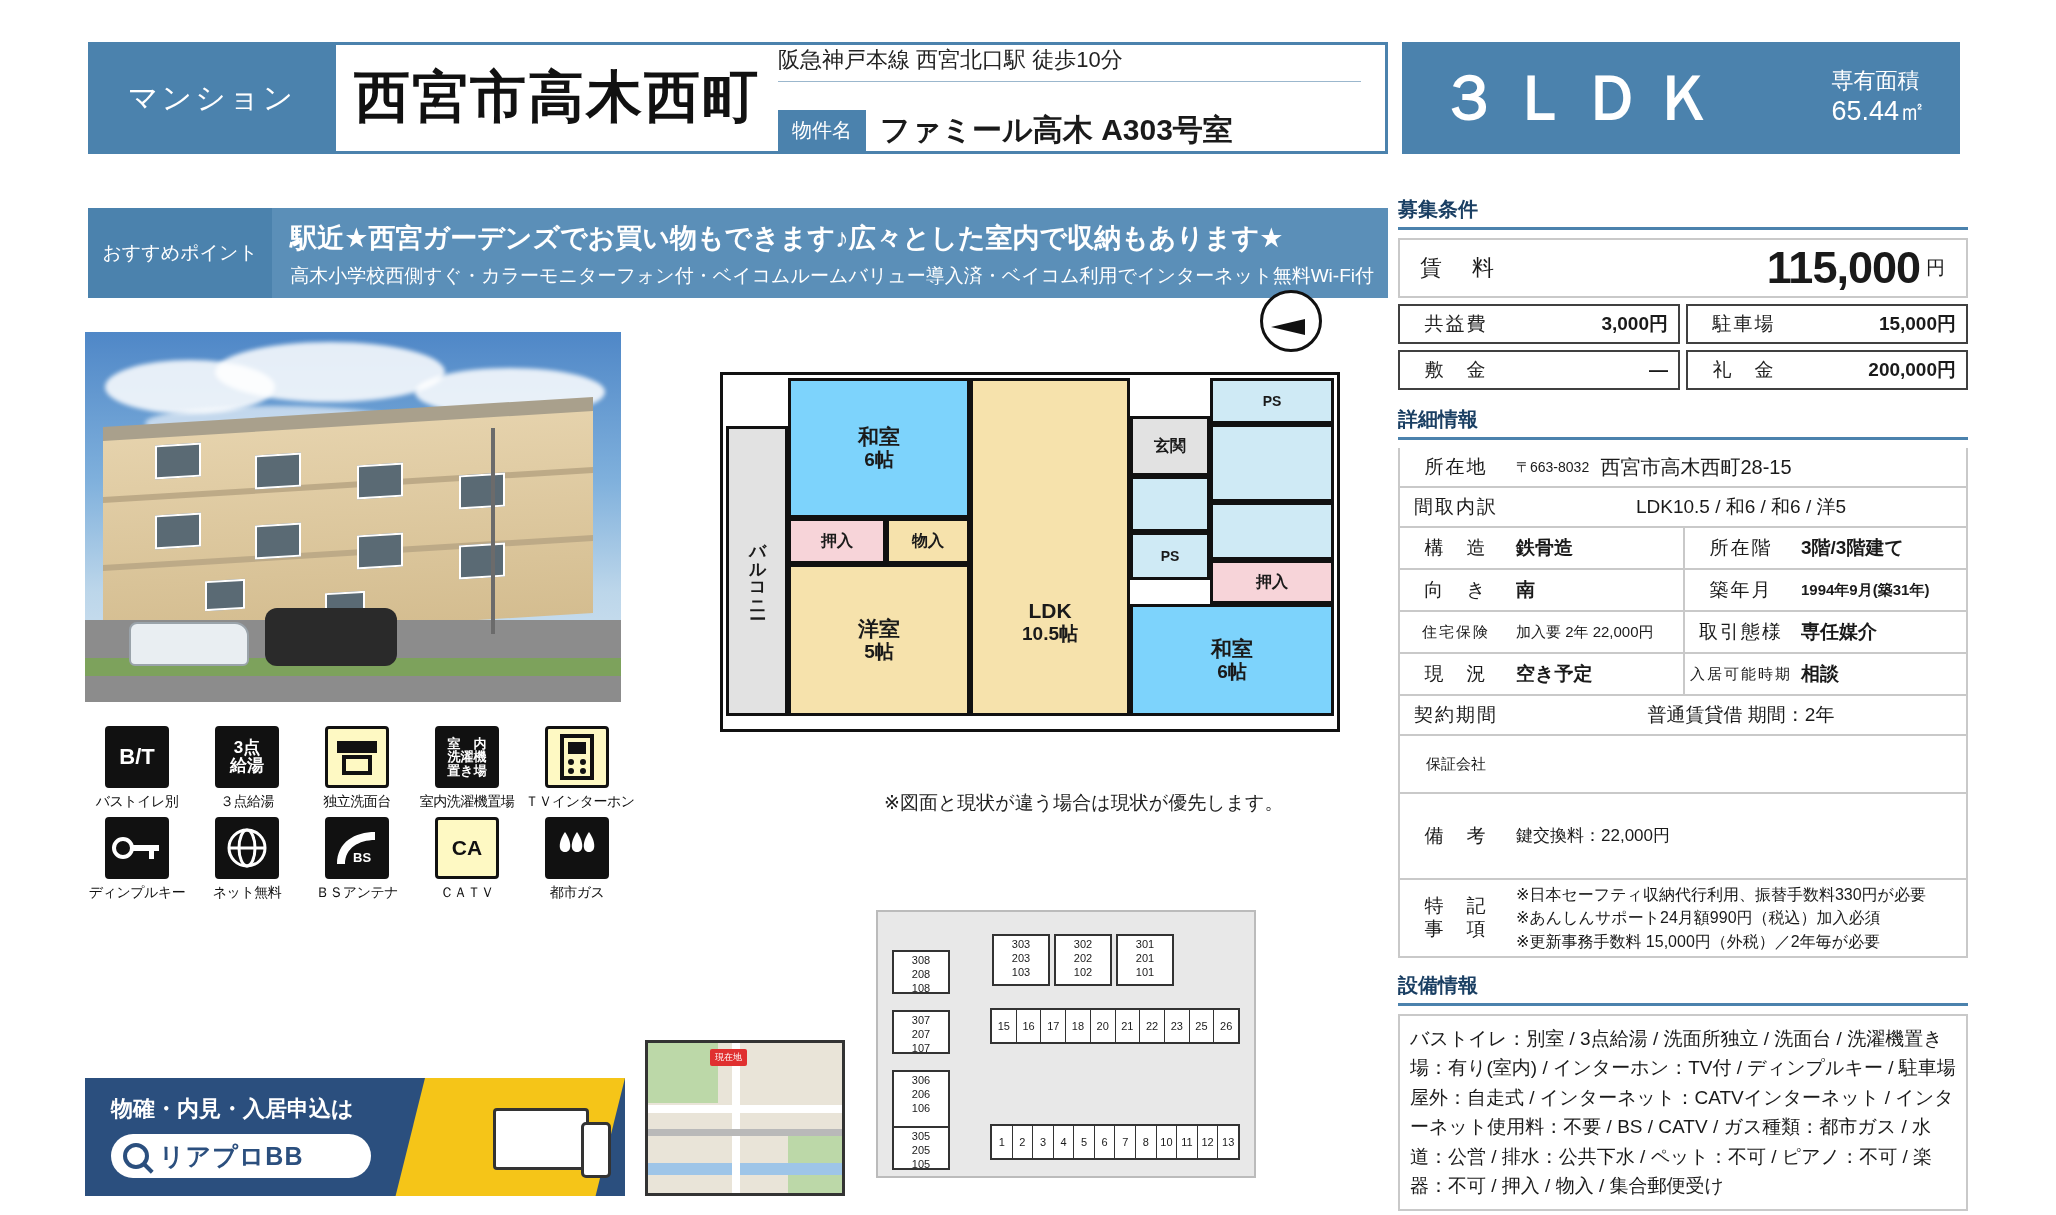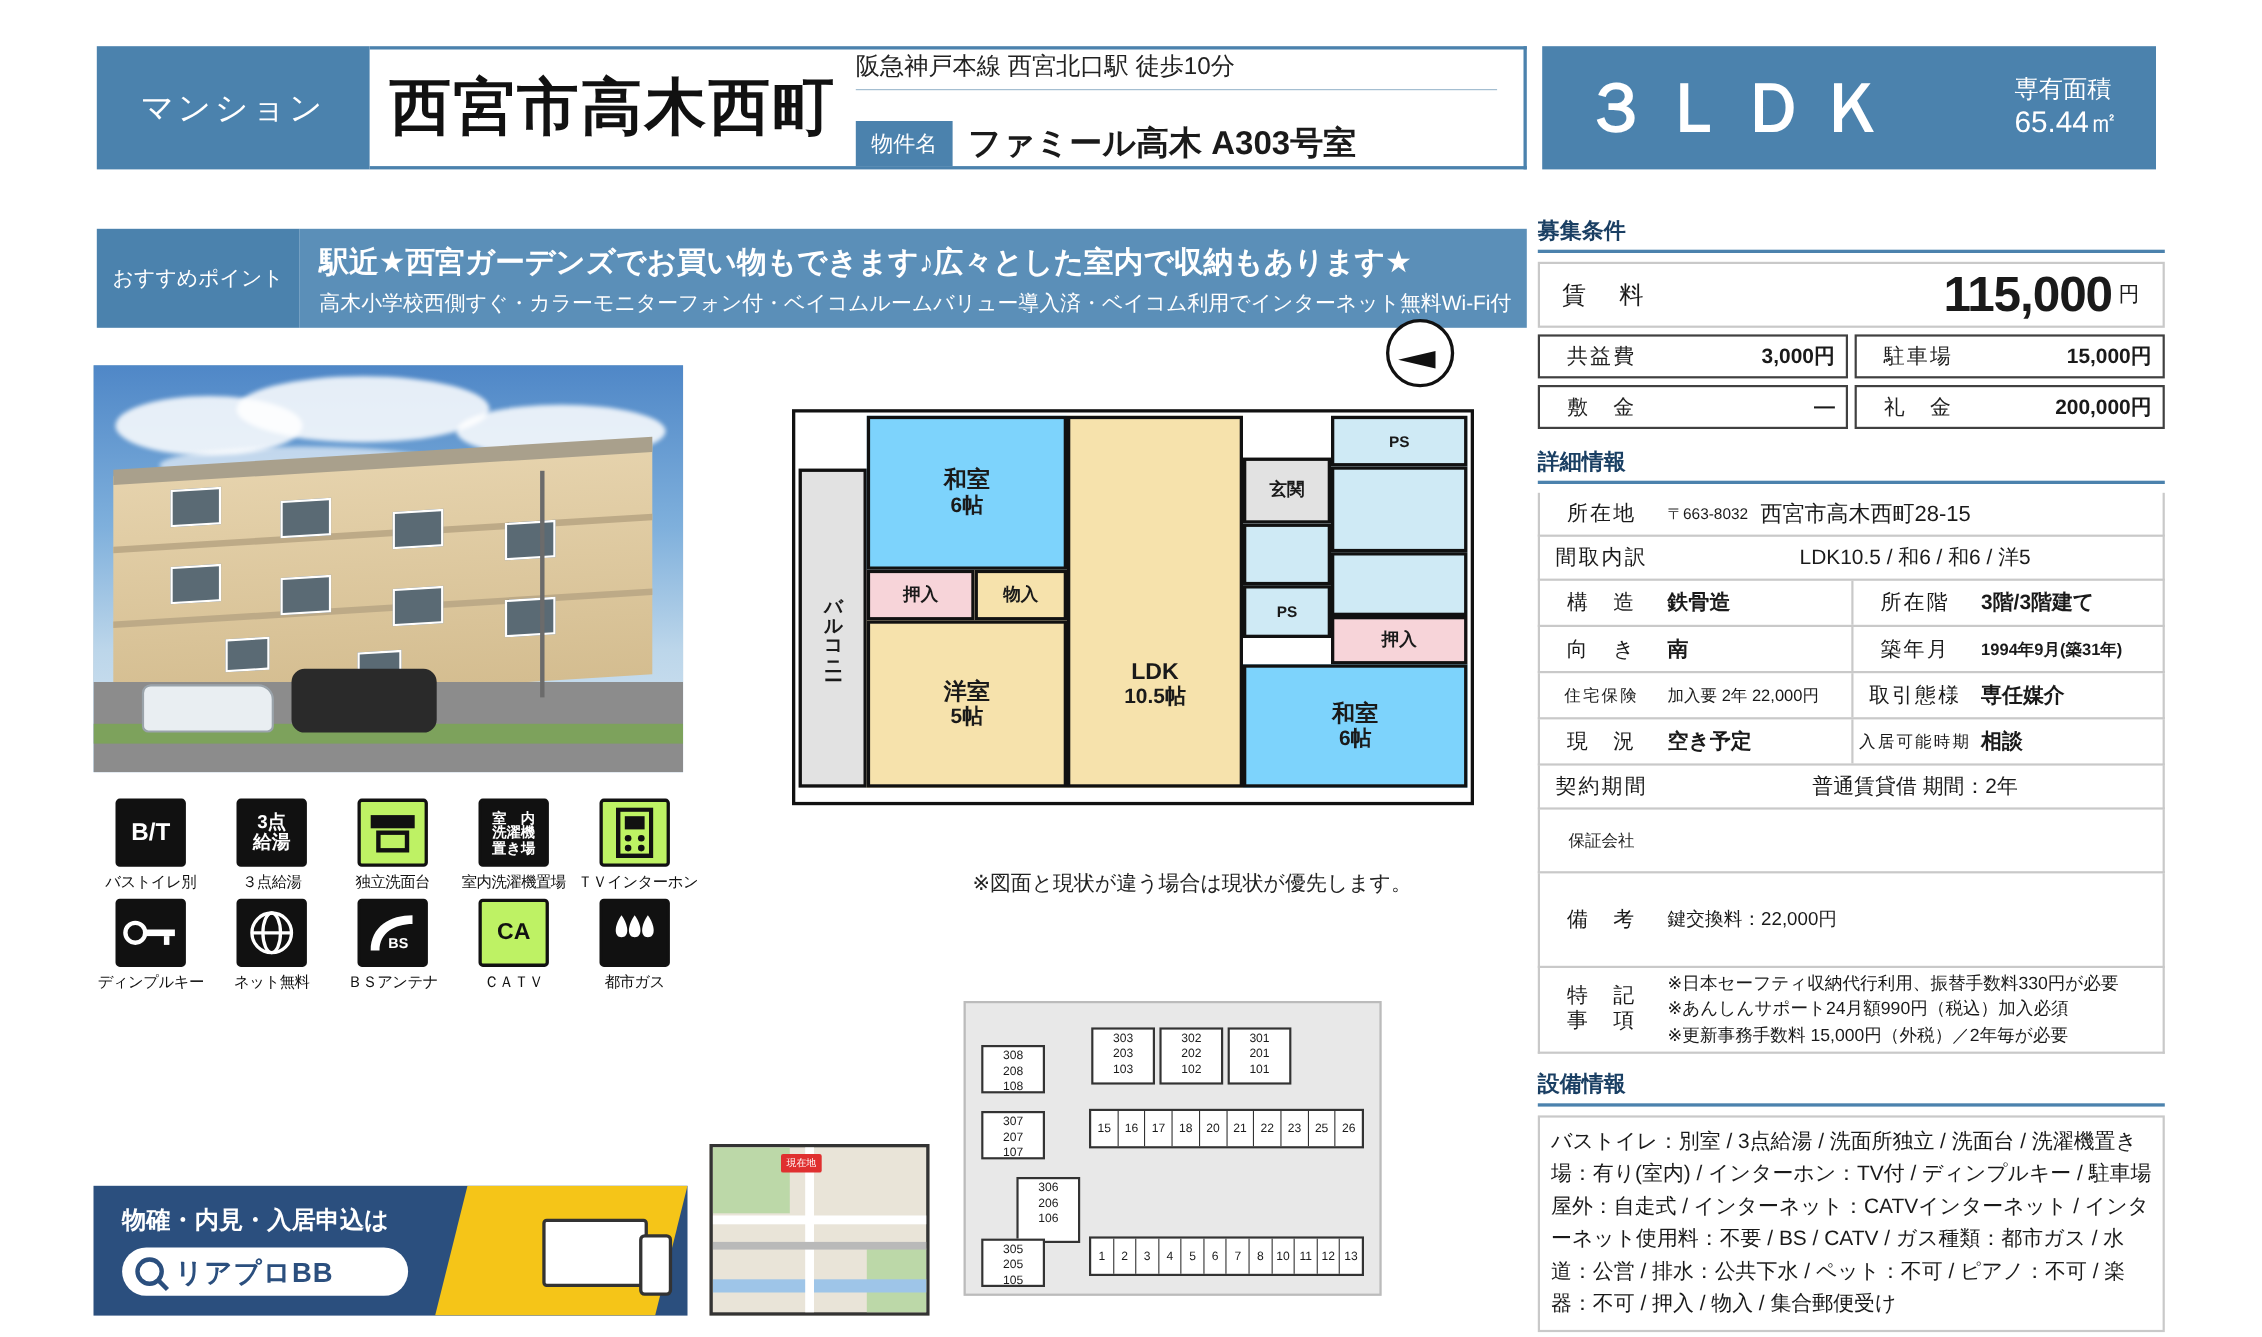--- a/index.html
+++ b/index.html
@@ -59,21 +59,21 @@
   .grass { position:absolute; left:0; bottom:26px; width:100%; height:18px; background:#7da25c; }
   .car { position:absolute; bottom:36px; border-radius:8px 14px 6px 6px; }
   .pole { position:absolute; width:4px; background:#6b6b6b; }
 
   
   .icons { position:absolute; left:85px; top:726px; width:540px; display:grid; grid-template-columns:repeat(5,104px); gap:6px 6px; }
   .icon-cell { width:104px; text-align:center; }
   .icon-box {
     width:64px; height:62px; margin:0 auto; border:3px solid #111; border-radius:4px;
     display:flex; align-items:center; justify-content:center; font-size:15px; font-weight:bold;
-    line-height:1.05; color:#111; background:#bef264; overflow:hidden; text-align:center;
+    line-height:1.05; color:#111; background:#fef9c3; overflow:hidden; text-align:center;
   }
   .icon-box.dark { background:#111; color:#fff; border-color:#111; }
   .icon-cap { font-size:14px; margin-top:5px; color:#111; letter-spacing:-0.5px; white-space:nowrap; }
 
   
   .banner { position:absolute; left:85px; top:1078px; width:540px; height:118px; background:#2b4f7e; overflow:hidden; }
   .banner .ylw { position:absolute; right:0; top:0; width:200px; height:118px; background:#f5c518; transform:skewX(-14deg); transform-origin:top right;}
   .banner-t1 { position:absolute; left:26px; top:16px; color:#fff; font-size:22px; font-weight:bold; }
   .banner-pill { position:absolute; left:26px; top:56px; width:260px; height:44px; background:#fff; border-radius:22px; display:flex; align-items:center; }
   .banner-pill .mag { width:26px; height:26px; border:4px solid #2b4f7e; border-radius:50%; margin-left:12px; position:relative;}
@@ -358,21 +358,21 @@
     <div class="sm-col" style="left:14px;top:38px;width:58px;height:44px;">
       <span style="white-space:pre-line;font-size:11px;">308
 208
 108</span>
     </div>
     <div class="sm-col" style="left:14px;top:98px;width:58px;height:44px;">
       <span style="white-space:pre-line;font-size:11px;">307
 207
 107</span>
     </div>
-    <div class="sm-col" style="left:14px;top:158px;width:58px;height:60px;margin-left:32px;">
+    <div class="sm-col" style="left:14px;top:158px;width:58px;height:60px;">
       <span style="white-space:pre-line;font-size:11px;">306
 206
 106</span>
     </div>
     <div class="sm-col" style="left:14px;top:214px;width:58px;height:44px;">
       <span style="white-space:pre-line;font-size:11px;">305
 205
 105</span>
     </div>
 

